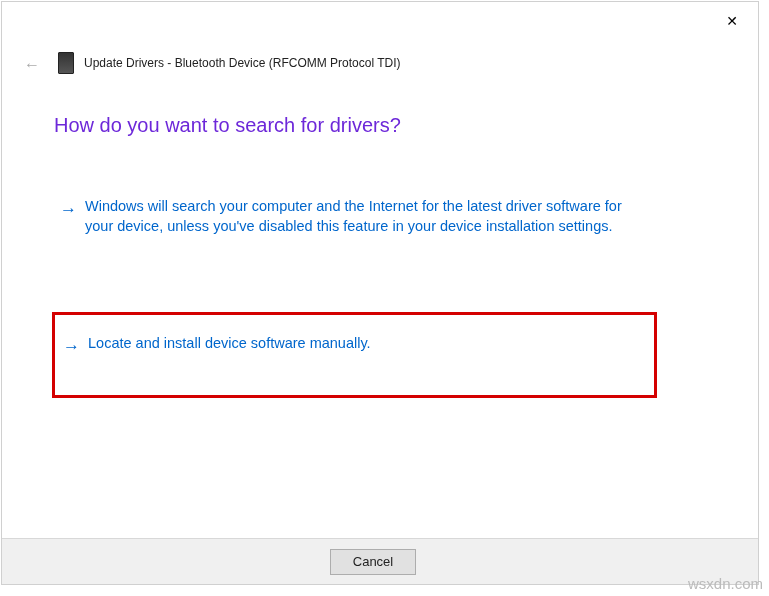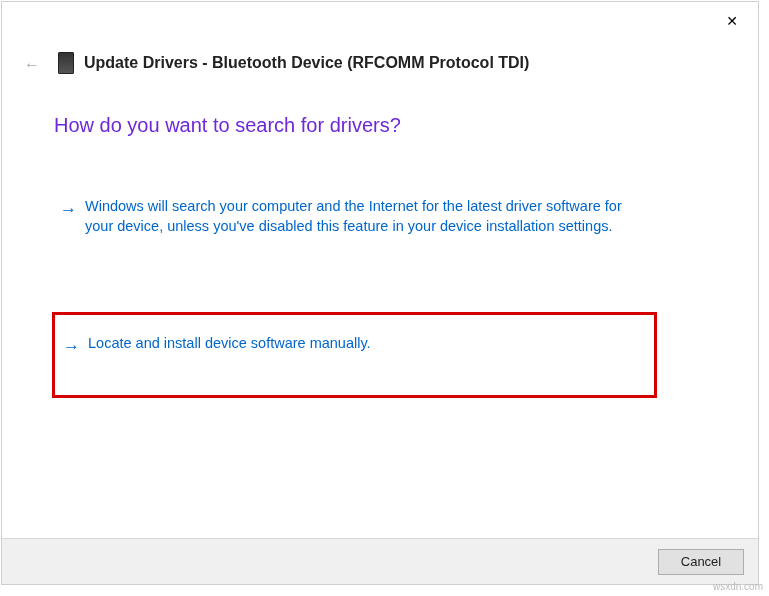--- a/index.html
+++ b/index.html
@@ -56,23 +56,23 @@
       width: 16px;
       height: 22px;
       background: linear-gradient(to bottom, #333, #555);
       border: 1px solid #222;
       border-radius: 1px;
       margin-right: 10px;
       display: inline-block;
       position: relative;
     }
     .header-title {
-      font-size: 16px;
+      font-size: 12px;
       color: #222;
-      font-weight: 700;
+      font-weight: 400;
     }
     .main-heading {
       position: absolute;
       top: 112px;
       left: 52px;
       font-size: 20px;
       color: #6d28d9;
       font-weight: 400;
     }
     .option {
@@ -120,37 +120,37 @@
     .footer {
       position: absolute;
       bottom: 0;
       left: 0;
       right: 0;
       height: 46px;
       background: #f0f0f0;
       border-top: 1px solid #d8d8d8;
       display: flex;
       align-items: center;
-      justify-content: flex-end;
+      justify-content: center;
       padding-right: 14px;
     }
     .cancel-btn {
       width: 86px;
       height: 26px;
       background: #e1e1e1;
       border: 1px solid #adadad;
       font-size: 13px;
       color: #222;
       cursor: pointer;
     }
     .watermark {
       position: absolute;
       bottom: 4px;
       right: 6px;
-      font-size: 10px;
+      font-size: 15px;
       color: #bbb;
     }
   </style>
 </head>
 <body>
 
 <div class="dialog">
 
   <button class="close-btn">
     <span>✕</span>

